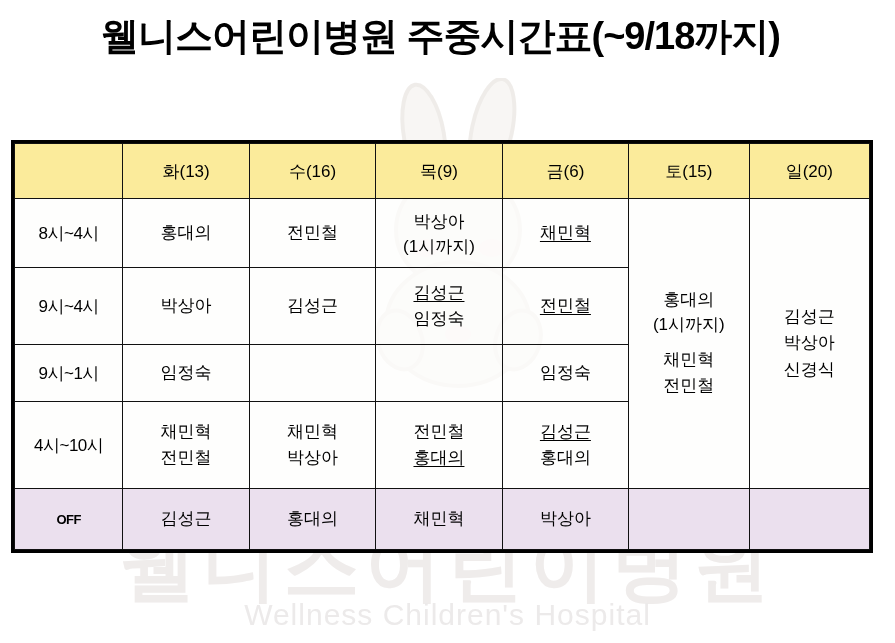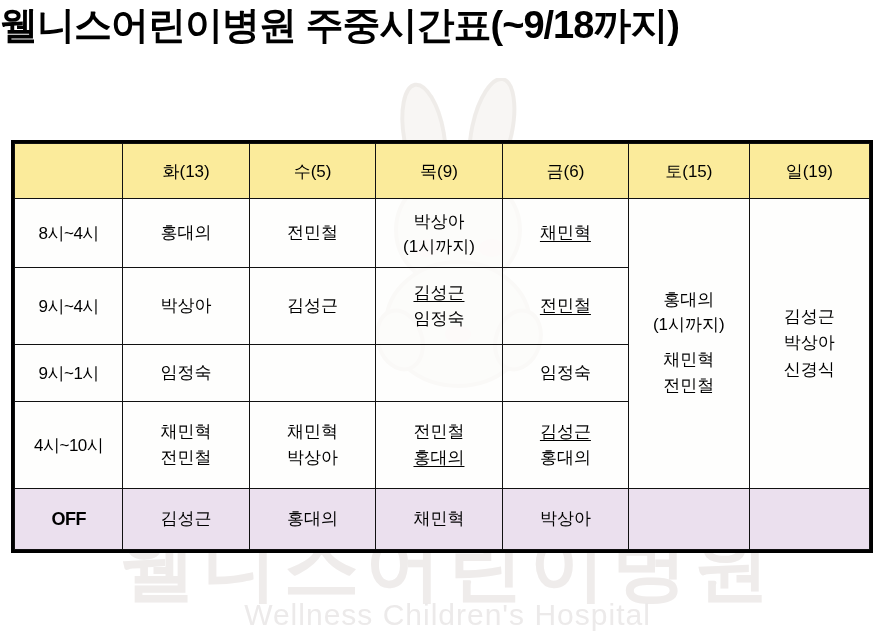--- a/index.html
+++ b/index.html
@@ -53,23 +53,23 @@
     font-size: 30px;
     color: #eceaea;
     letter-spacing: 1px;
     white-space: nowrap;
   }
 
   
   #page-title {
     position: absolute;
     left: 0;
-    top: 0;
+    top: 11px;
     width: 780px;
-    text-align: left;
+    text-align: right;
     font-size: 38px;
     font-weight: bold;
     color: #000000;
     letter-spacing: -1px;
     z-index: 3;
     white-space: nowrap;
   }
 
   
   #schedule-table-wrap {
@@ -117,21 +117,21 @@
   tr.r1 td { height: 64px; }
   tr.r2 td { height: 72px; }
   tr.r3 td { height: 52px; }
   tr.r4 td { height: 82px; }
   tr.off-row td {
     height: 56px;
     background: #ebe0ee !important;
   }
   tr.off-row td.time-cell {
     font-weight: bold;
-    font-size: 18px;
+    font-size: 13px;
   }
 
   td.weekend-cell {
     font-size: 17px;
     line-height: 1.9;
   }
   td.empty-cell { }
 
   .entry {
     display: block;
@@ -190,25 +190,25 @@
       <col class="c-day">
       <col class="c-day">
       <col class="c-day">
       <col class="c-day-wide">
       <col class="c-day-wide">
     </colgroup>
     <thead>
       <tr>
         <th></th>
         <th>화(13)</th>
-        <th>수(5)</th>
+        <th>수(16)</th>
         <th>목(9)</th>
         <th>금(6)</th>
         <th>토(15)</th>
-        <th>일(19)</th>
+        <th>일(20)</th>
       </tr>
     </thead>
     <tbody id="schedule-body">
         <tr class="r1">
           <td class="time-cell">8시~4시</td>
           <td>
             <span class="entry">홍대의</span>
           </td>
           <td>
             <span class="entry">전민철</span>

